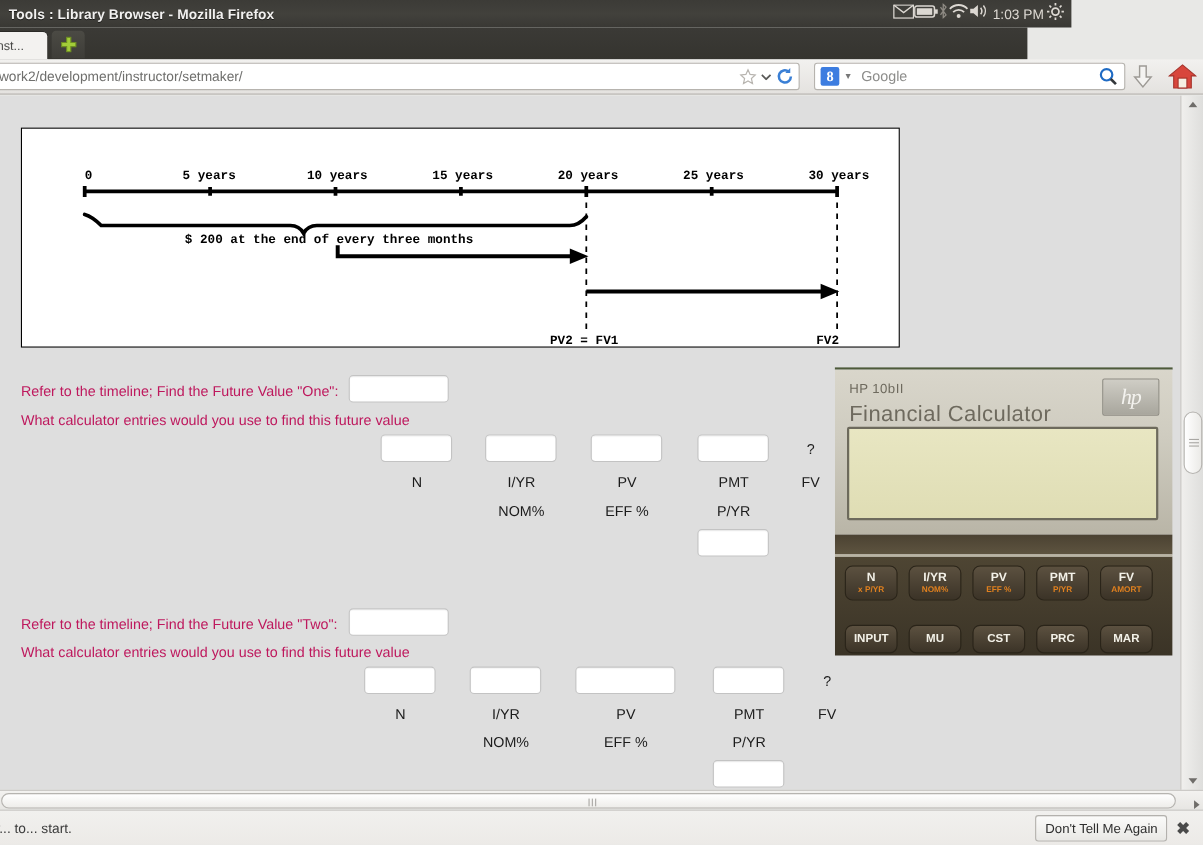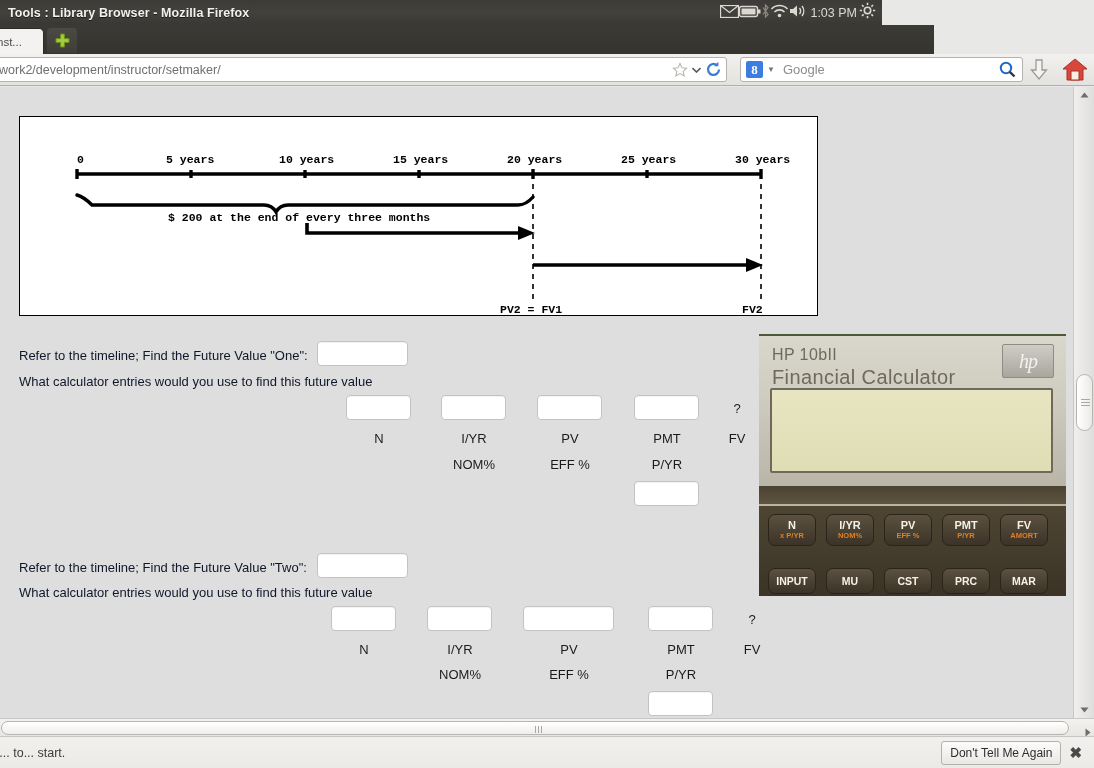--- a/index.html
+++ b/index.html
@@ -6,21 +6,21 @@
   html, body {
     margin: 0; padding: 0;
     width: 1094px; height: 768px;
     overflow: hidden;
     font-family: "Liberation Sans", sans-serif;
     background: #e8e8e6;
   }
 
   
   #titlebar {
-    position: absolute; left: 0; top: 0; width: 882px; height: 25px;
+    position: absolute; left: 0; top: 0; width: 974px; height: 25px;
     background: linear-gradient(to bottom, #3c3b37 0%, #42413c 50%, #393834 100%);
     color: #ffffff;
     display: flex; align-items: center;
   }
   #title-text {
     font-size: 12.5px; font-weight: bold; color: #f2f1f0;
     margin-left: 8px; letter-spacing: 0.1px;
     text-shadow: 0 1px 0 rgba(0,0,0,.6);
   }
   #sys-tray {
@@ -95,21 +95,21 @@
   }
 
   
   #timeline-panel {
     position: absolute; left: 19px; top: 29px; width: 799px; height: 200px;
     background: #ffffff; border: 1px solid #000000;
   }
 
   
   .q-label {
-    position: absolute; font-size: 13px; color: #0f172a; white-space: nowrap;
+    position: absolute; font-size: 13px; color: #be185d; white-space: nowrap;
   }
   .calc-field {
     position: absolute; background: #ffffff;
     border: 1px solid #c3c3c3; border-radius: 4px;
     box-shadow: inset 0 1px 1px rgba(0,0,0,.05);
   }
   .calc-cap {
     position: absolute; font-size: 13px; color: #1b1b1b;
     text-align: center; white-space: nowrap;
   }
@@ -117,21 +117,21 @@
   
   #calc-photo {
     position: absolute; left: 759px; top: 334px; width: 307px; height: 262px;
     overflow: hidden;
     border-top: 2px solid #4d5a3a;
   }
   #calc-top {
     position: absolute; left:0; top:0; width: 100%; height: 150px;
     background: linear-gradient(to bottom,#d9d6cb 0%,#cfccc0 40%,#b9b5a7 100%);
   }
-  #calc-brand1 { position:absolute; left:13px; top:10px; font-size:16px; color:#6e6a5e; letter-spacing:.4px;}
+  #calc-brand1 { position:absolute; left:13px; top:10px; font-size:12px; color:#6e6a5e; letter-spacing:.4px;}
   #calc-brand2 { position:absolute; left:13px; top:30px; font-size:20px; color:#6e6a5e; letter-spacing:.4px;}
   #hp-logo {
     position:absolute; right:12px; top:8px; width:52px; height:34px;
     background: linear-gradient(to bottom,#cfcdc5,#a8a69d);
     border:1px solid #8e8c84; border-radius:2px;
     display:flex; align-items:center; justify-content:center;
   }
   #hp-logo .hp-text {
     font-family:"Liberation Serif", serif; font-style: italic;
     font-size:20px; font-weight:normal; color:#f3f2ee; letter-spacing:-1px;

